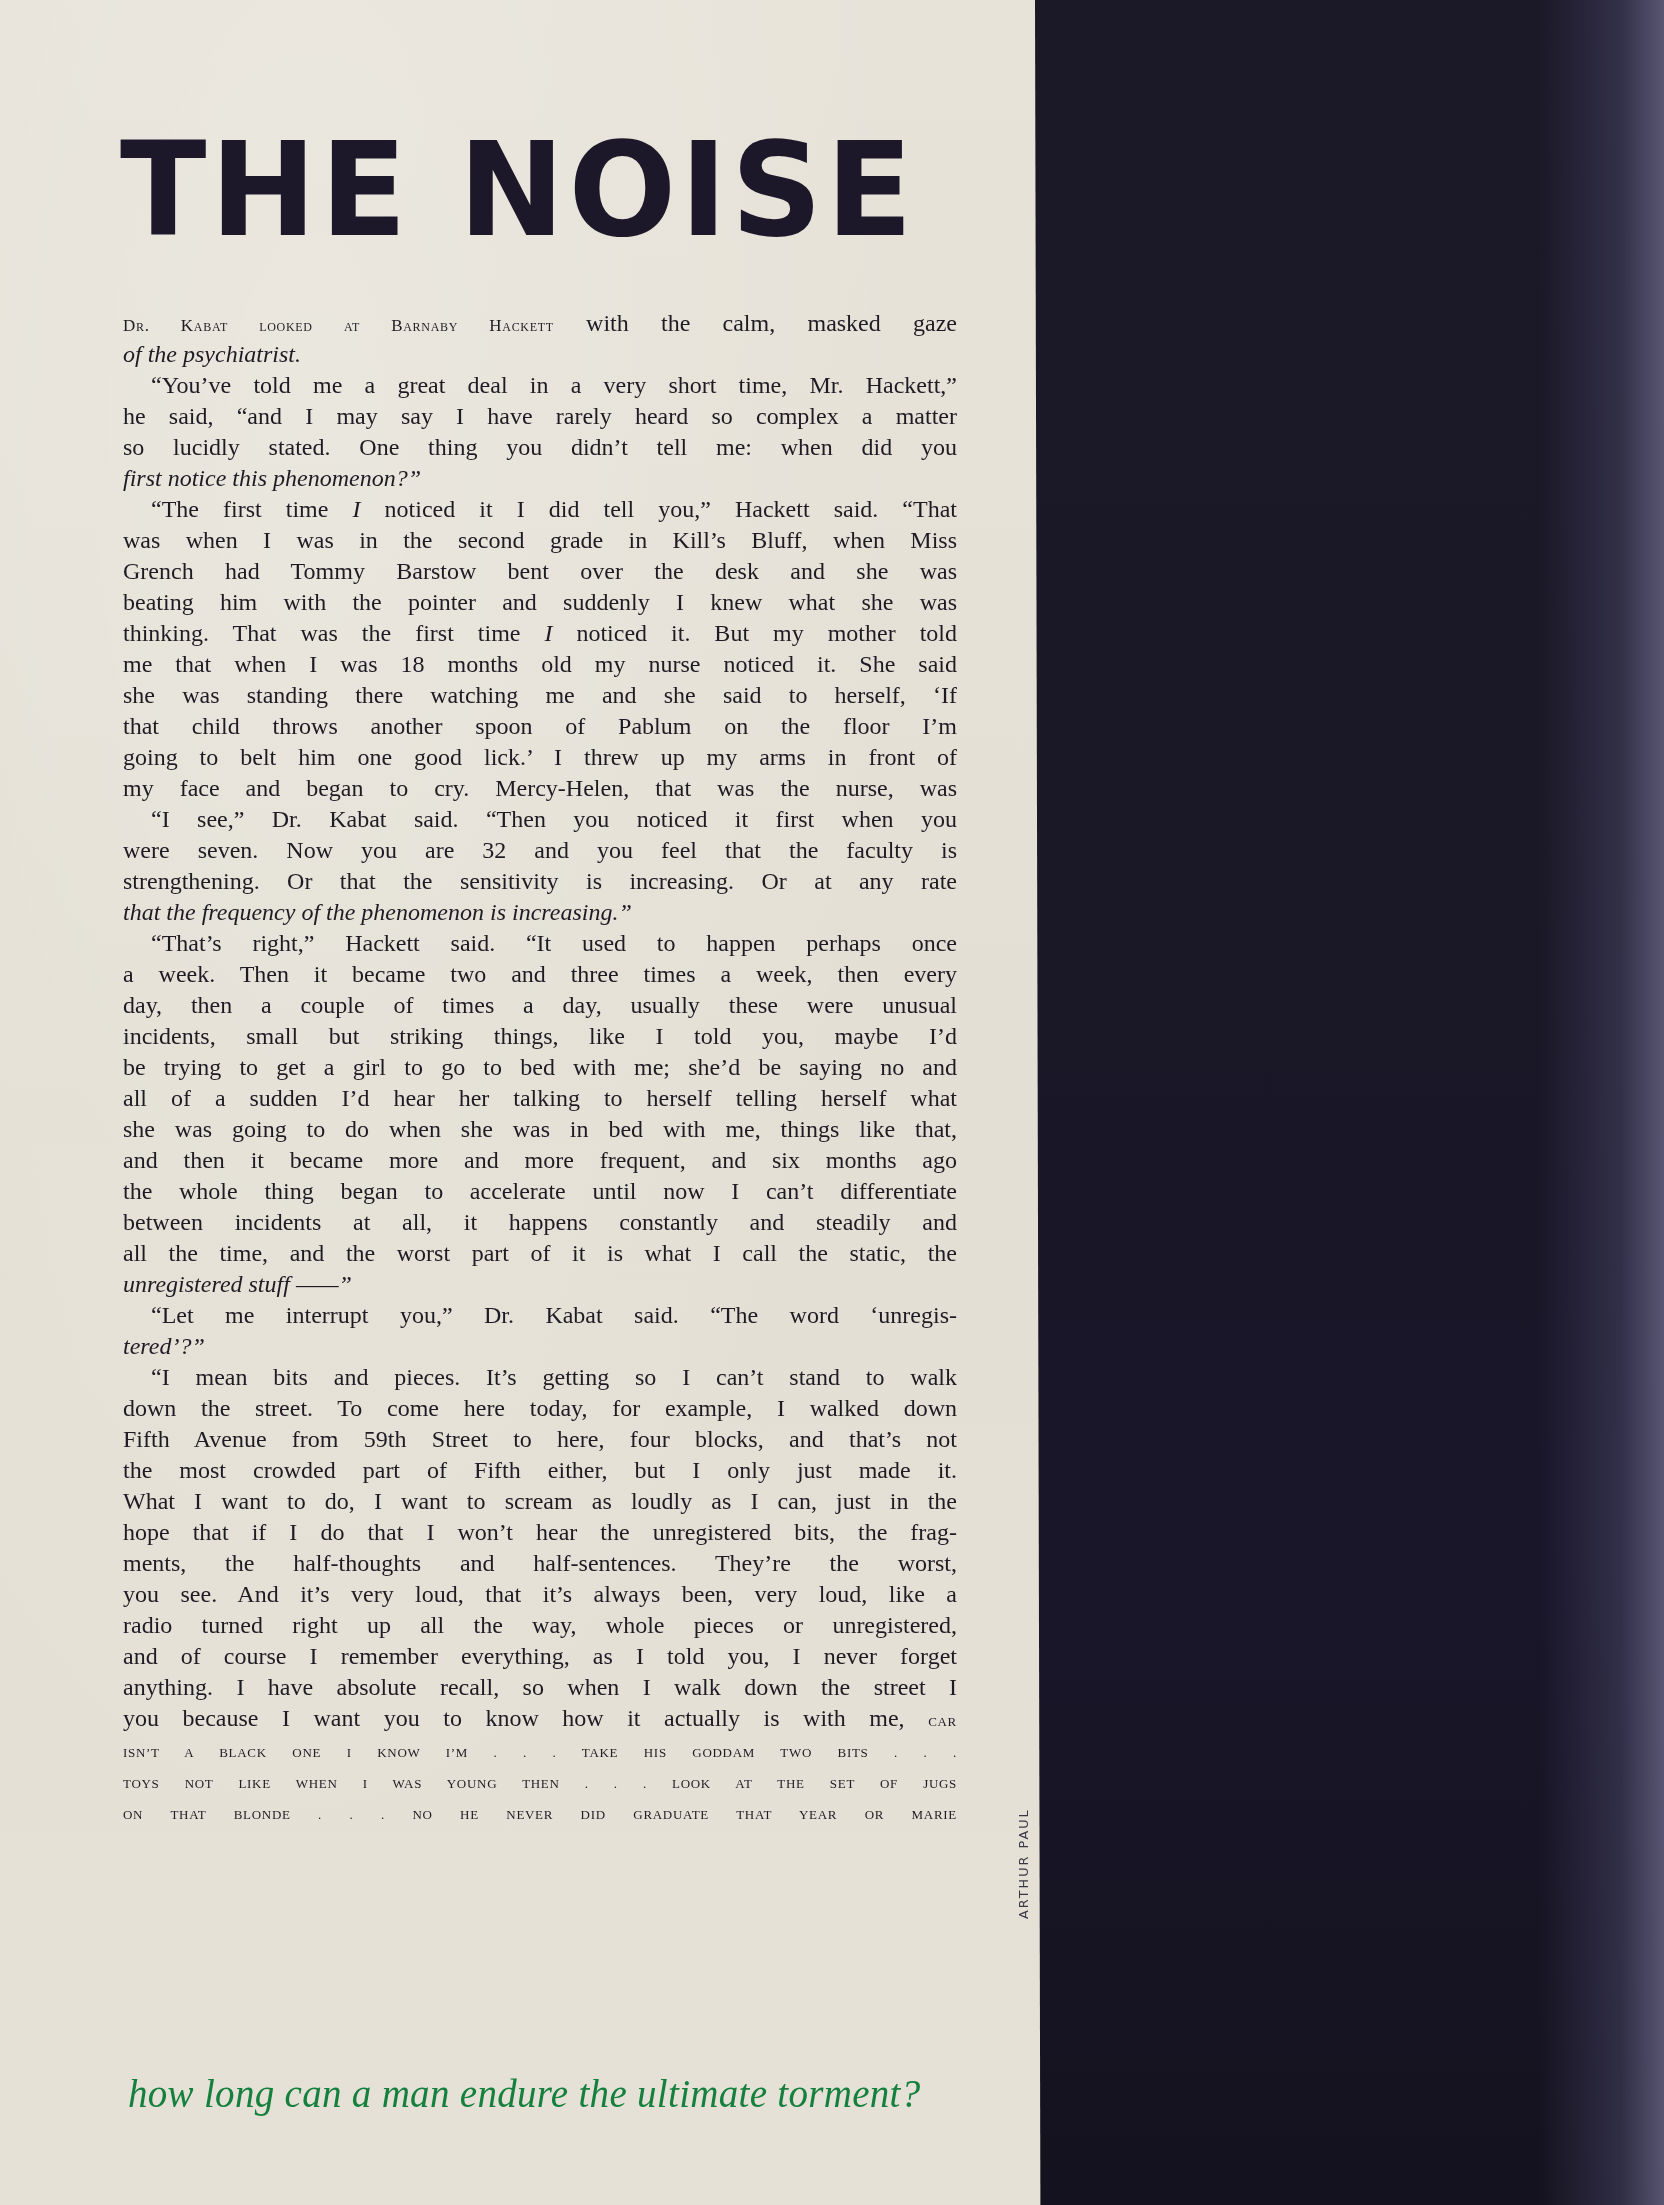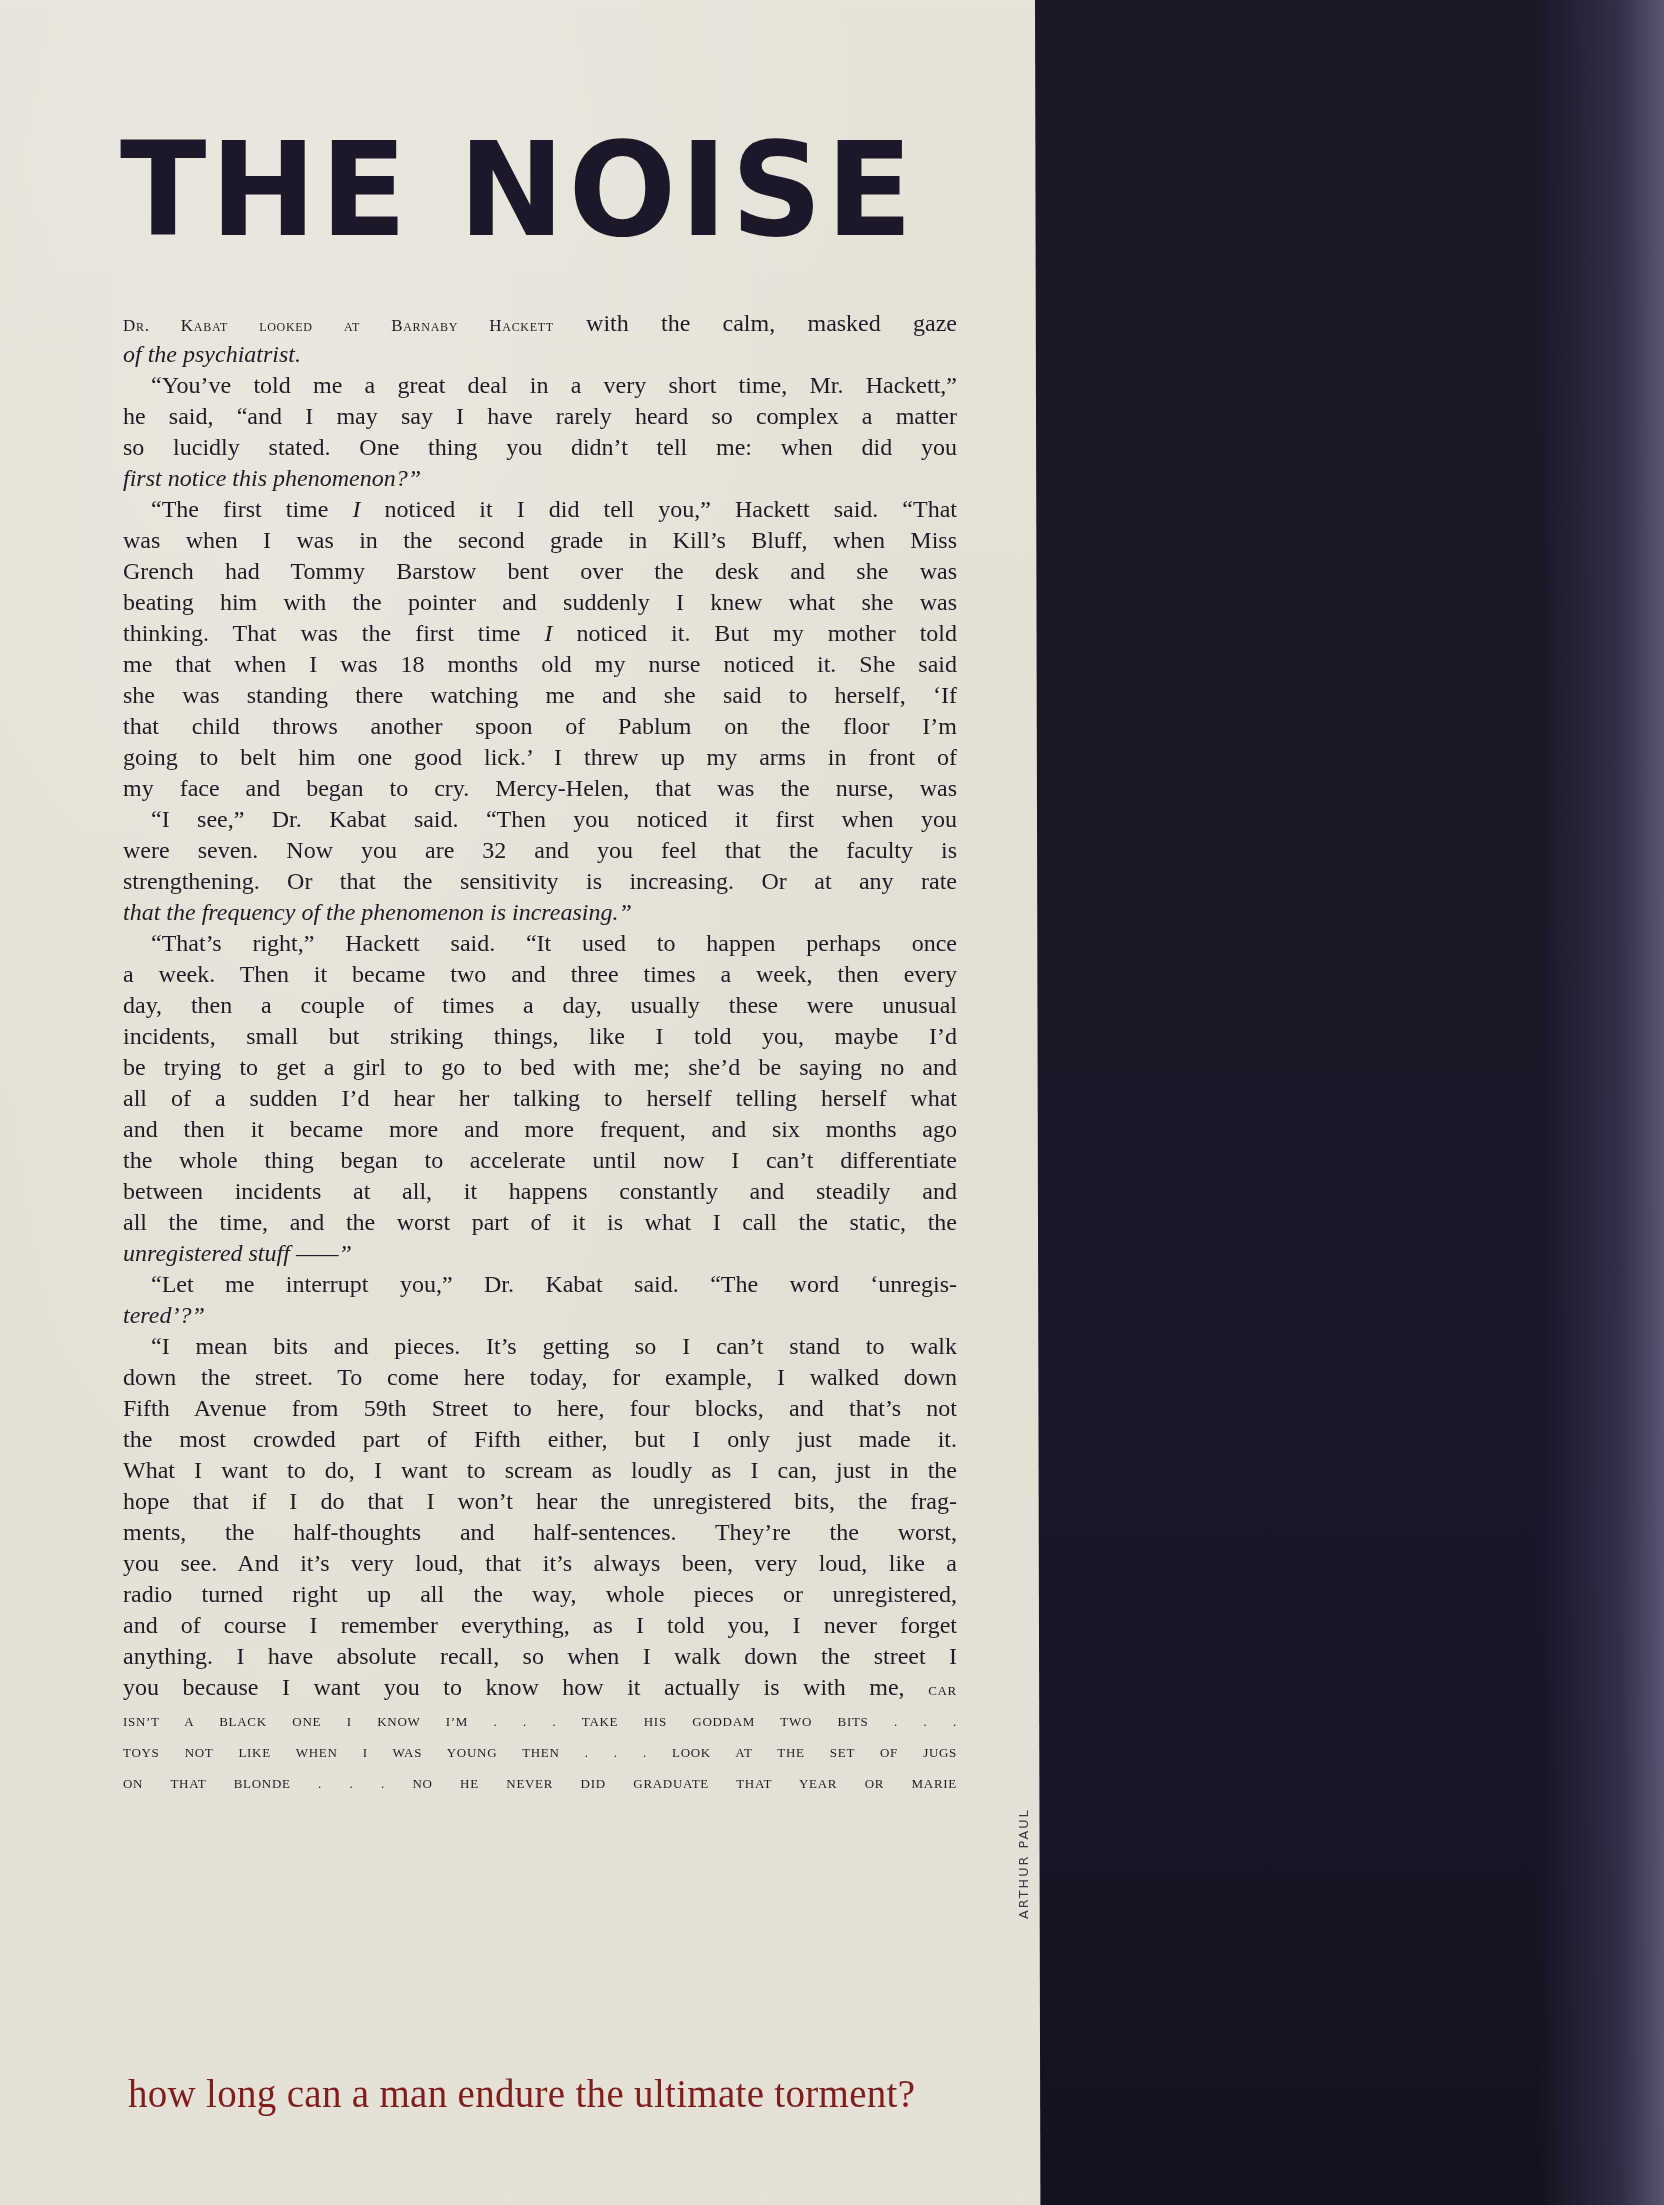--- a/index.html
+++ b/index.html
@@ -82,22 +82,23 @@
     font-size: 13px;
     letter-spacing: 0.7px;
   }
   .it { font-style: italic; }
   .tagline {
     position: absolute;
     left: 128px;
     top: 2071px;
     margin: 0;
     font-family: "Liberation Serif", "DejaVu Serif", serif;
+    font-style: italic;
     font-size: 39px;
-    color: #7f1d1d;
+    color: #15803d;
     white-space: nowrap;
     letter-spacing: 0.3px;
   }
   .credit {
     position: absolute;
     left: 1036px;
     top: 1805px;
     font-family: "DejaVu Sans", sans-serif;
     font-size: 12.8px;
     letter-spacing: 2px;
@@ -137,20 +138,21 @@
     <span class="line indent">“I see,” Dr. Kabat said. “Then you noticed it first when you</span>
     <span class="line">were seven. Now you are 32 and you feel that the faculty is</span>
     <span class="line">strengthening. Or that the sensitivity is increasing. Or at any rate</span>
     <span class="line last">that the frequency of the phenomenon is increasing.”</span>
     <span class="line indent">“That’s right,” Hackett said. “It used to happen perhaps once</span>
     <span class="line">a week. Then it became two and three times a week, then every</span>
     <span class="line">day, then a couple of times a day, usually these were unusual</span>
     <span class="line">incidents, small but striking things, like I told you, maybe I’d</span>
     <span class="line">be trying to get a girl to go to bed with me; she’d be saying no and</span>
     <span class="line">all of a sudden I’d hear her talking to herself telling herself what</span>
+    <span class="line">she was going to do when she was in bed with me, things like that,</span>
     <span class="line">and then it became more and more frequent, and six months ago</span>
     <span class="line">the whole thing began to accelerate until now I can’t differentiate</span>
     <span class="line">between incidents at all, it happens constantly and steadily and</span>
     <span class="line">all the time, and the worst part of it is what I call the static, the</span>
     <span class="line last">unregistered stuff ——”</span>
     <span class="line indent">“Let me interrupt you,” Dr. Kabat said. “The word ‘unregis-</span>
     <span class="line last">tered’?”</span>
     <span class="line indent">“I mean bits and pieces. It’s getting so I can’t stand to walk</span>
     <span class="line">down the street. To come here today, for example, I walked down</span>
     <span class="line">Fifth Avenue from 59th Street to here, four blocks, and that’s not</span>

